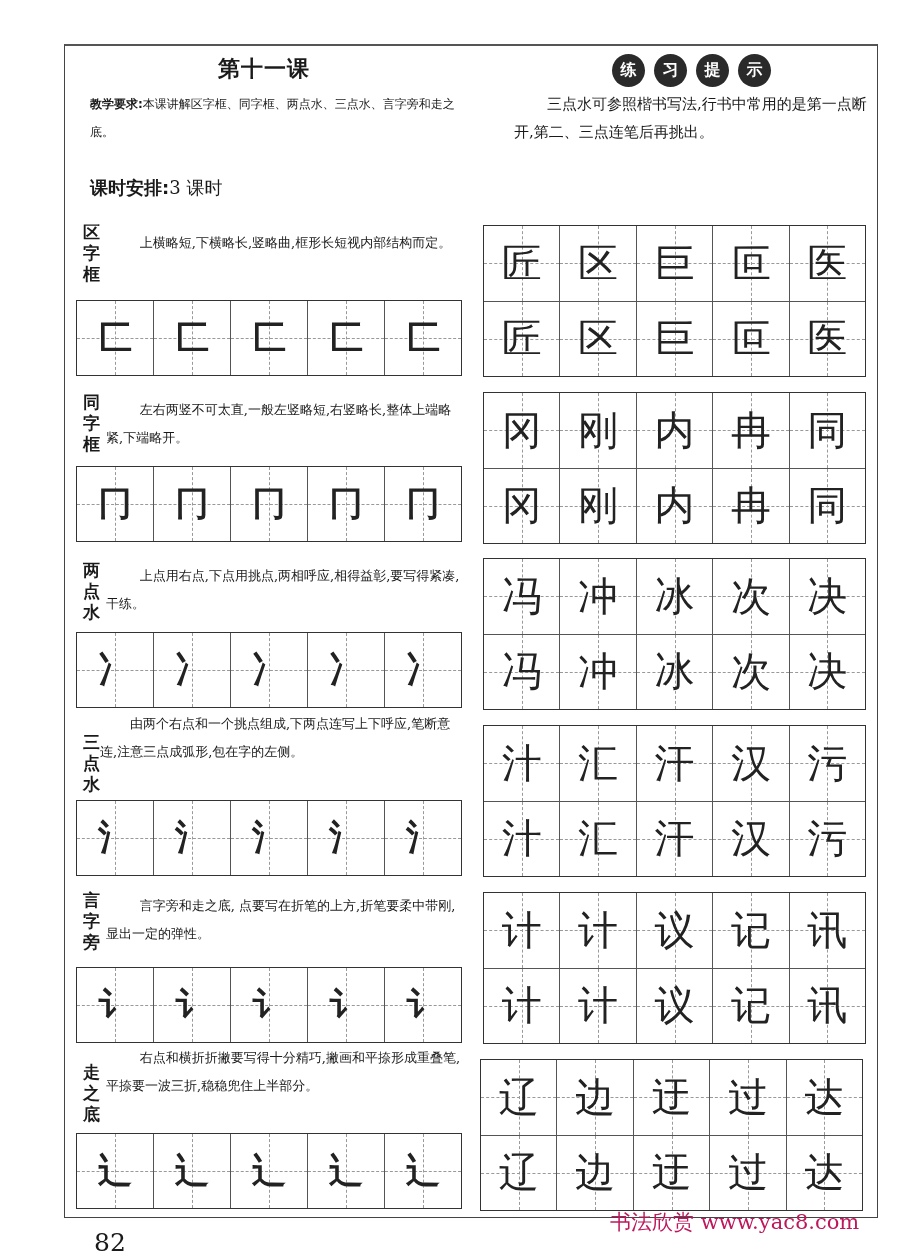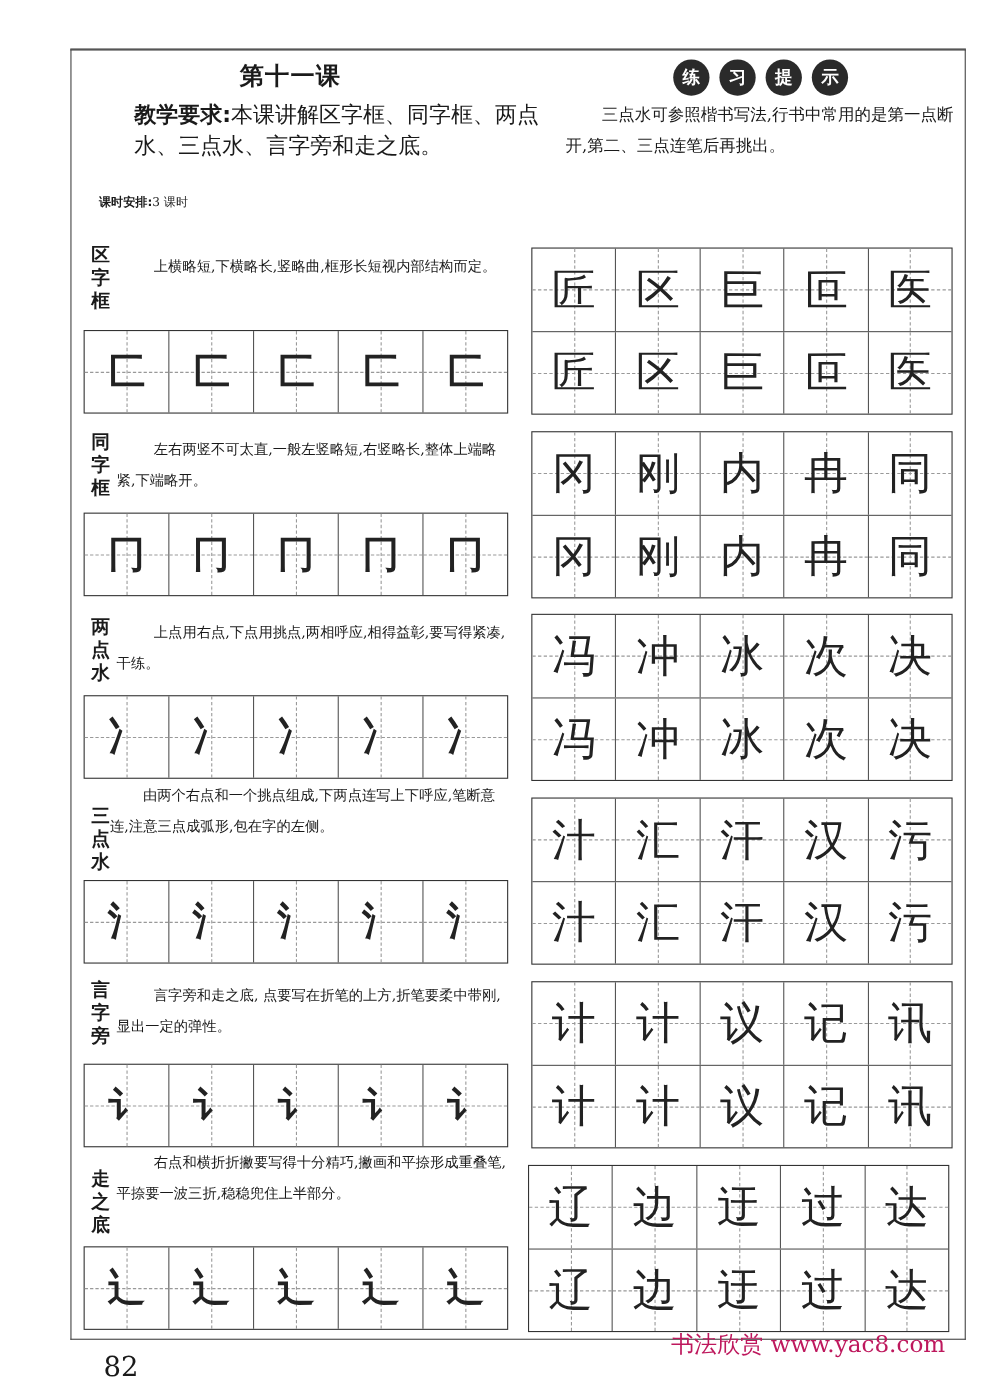--- a/index.html
+++ b/index.html
@@ -2,23 +2,23 @@
 <html><head>
 <meta charset="utf-8">
 <style>
   html, body { margin:0; padding:0; }
   body { width:912px; height:1252px; background:#ffffff; position:relative; overflow:hidden;
          font-family:"DejaVu Serif", serif; color:#1a1a1a; }
   .frame { position:absolute; left:64px; top:44px; width:814px; height:1174px;
            border:1.5px solid #444; border-top:2px solid #555; box-sizing:border-box; }
   .abs { position:absolute; }
   .title { left:218px; top:54px; font-family:"DejaVu Sans", sans-serif; font-size:22px; font-weight:bold; letter-spacing:1px; }
-  .req { left:90px; top:90px; width:380px; font-size:20px; line-height:28px;margin-left:32px; }
+  .req { left:90px; top:90px; width:380px; font-size:12px; line-height:28px; }
   .req b, .sched b { font-family:"DejaVu Sans", sans-serif; font-weight:bold; }
-  .sched { left:90px; top:176px; font-size:11px; }
+  .sched { left:90px; top:176px; font-size:18px; }
   .badges { left:612px; top:54px; display:flex; gap:9px; }
   .badge { width:33px; height:33px; border-radius:50%; background:#2a2a2a; color:#fff;
            display:flex; align-items:center; justify-content:center; font-family:"DejaVu Sans", sans-serif;
            font-size:16px; font-weight:bold; }
   .tip { left:514px; top:90px; width:356px; font-size:15px; line-height:28px; text-indent:2.2em; }
   .sec-label { left:76px; width:24px; font-family:"DejaVu Sans", sans-serif; font-weight:bold;
                font-size:17px; line-height:21px; text-align:right; }
   .sec-desc { left:106px; width:358px; font-size:13px; line-height:28px; text-indent:2.6em; }
   .grid { display:flex; border:1.5px solid #333; box-sizing:border-box; }
   .cell { position:relative; flex:1; border-right:1px solid #555; box-sizing:border-box;

